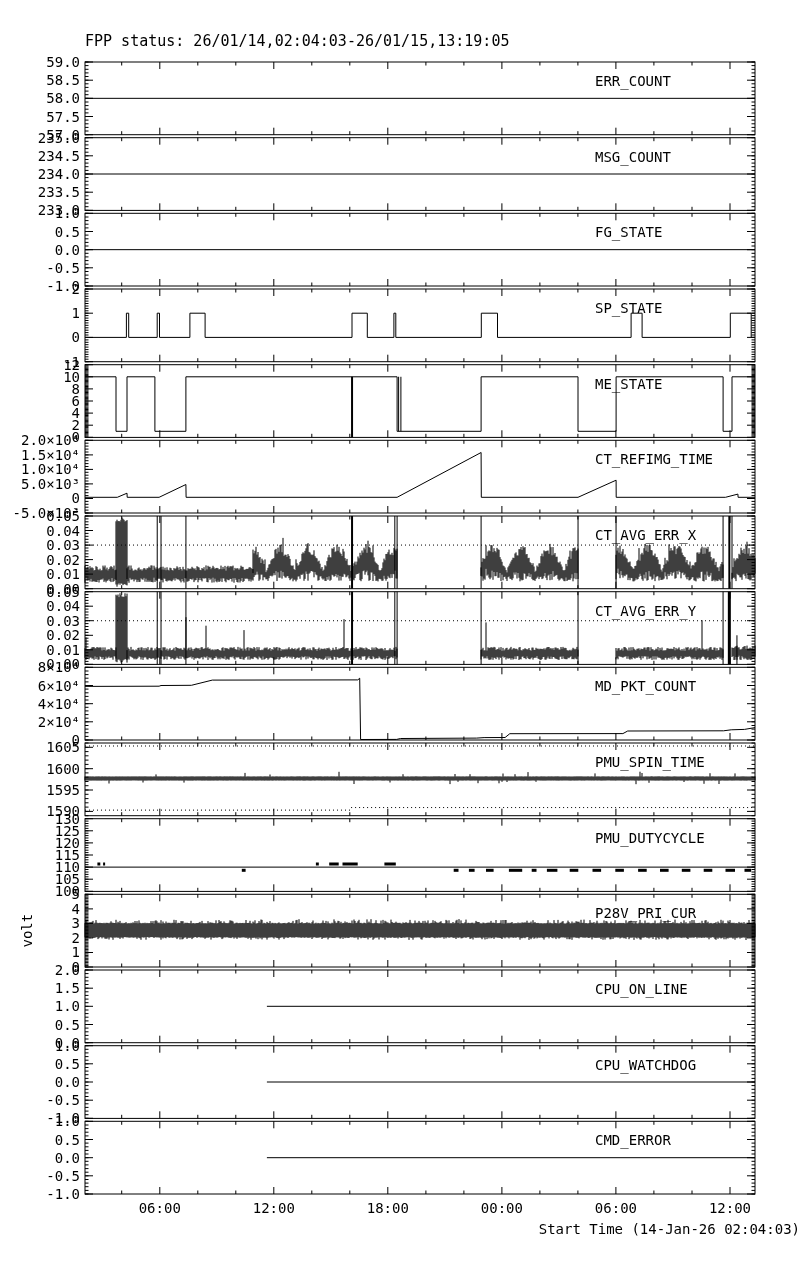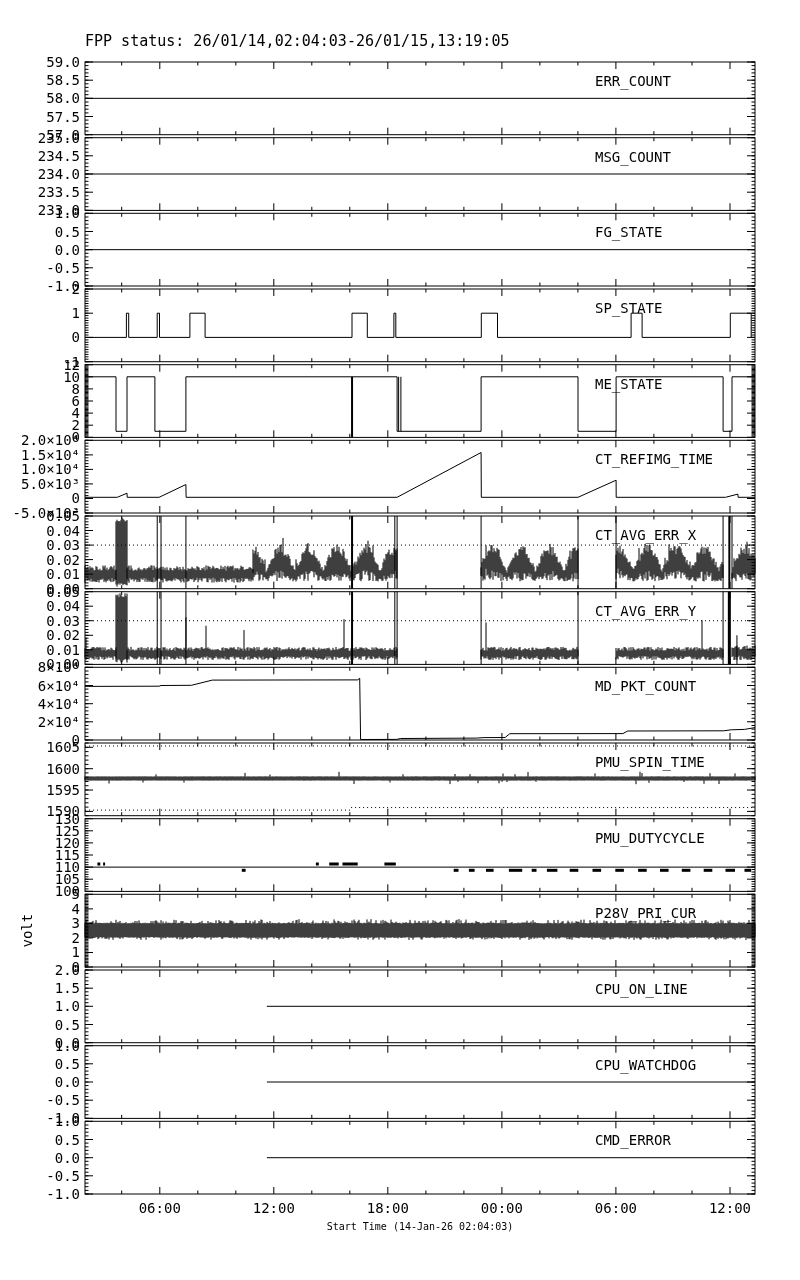--- a/index.html
+++ b/index.html
@@ -1,19 +1,19 @@
 <!DOCTYPE html>
 <html><head>
 <meta charset="utf-8">
 <style>
   html,body{margin:0;padding:0;background:#ffffff;}
   .fig{position:relative;width:800px;height:1236px;background:#fff;
        font-family:"DejaVu Sans Mono",monospace;color:#000;overflow:hidden;}
   .fig-title{position:absolute;left:85px;top:32px;font-size:15px;white-space:pre;}
-  .x-label{position:absolute;left:40px;top:1221px;width:760px;text-align:center;font-size:10px;}
+  .x-label{position:absolute;left:40px;top:1221px;width:760px;text-align:right;font-size:14px;}
   svg{position:absolute;left:0;top:0;}
   svg text{font-family:"DejaVu Sans Mono",monospace;fill:#000;}
 </style>
 </head>
 <body>
 
 <div class="fig">
   <div class="fig-title">FPP status: 26/01/14,02:04:03-26/01/15,13:19:05</div>
   <svg id="plot" width="800" height="1280" viewBox="0 0 800 1280">
       <g stroke="#000" fill="none" stroke-width="1">

